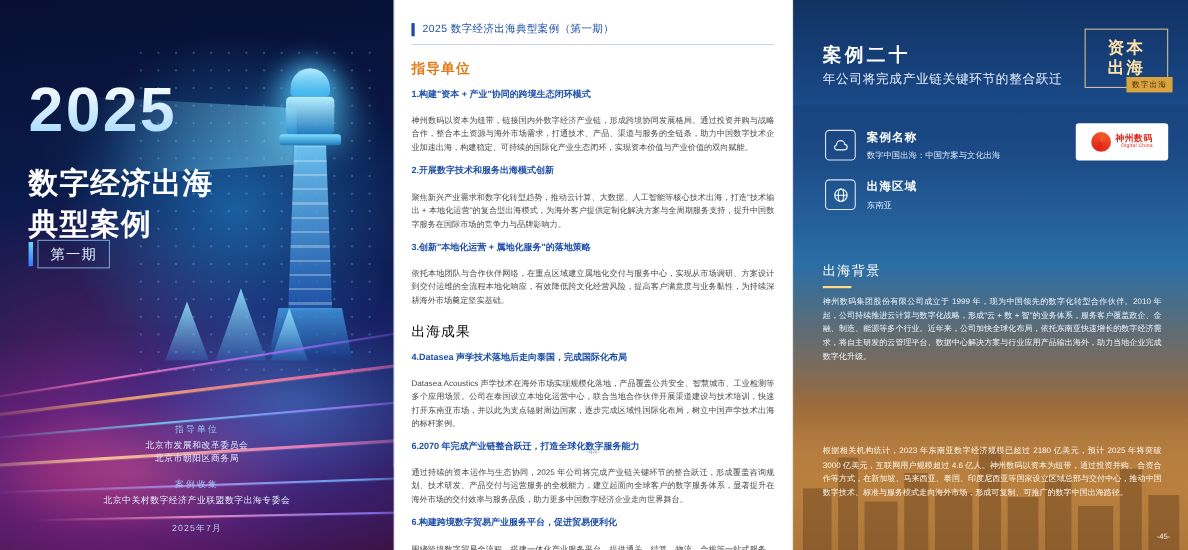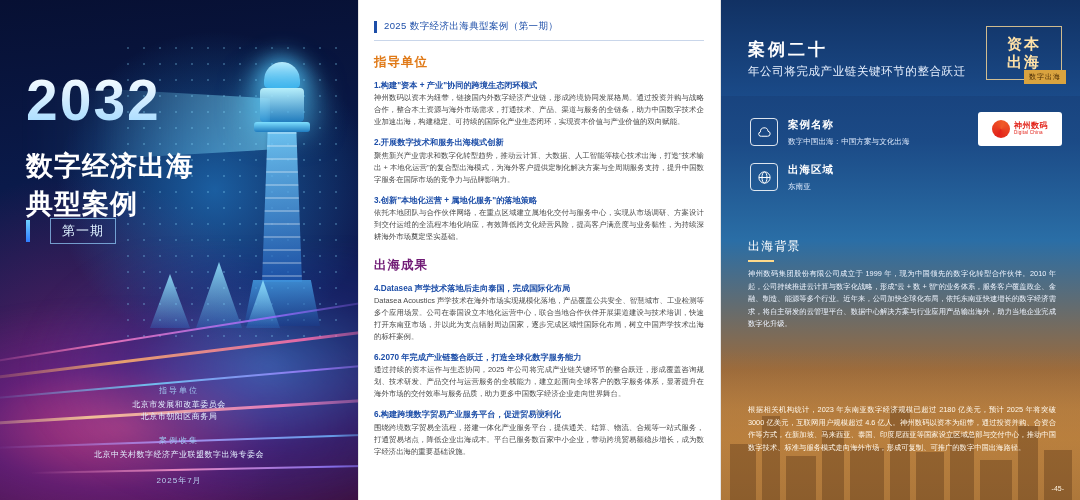--- a/index.html
+++ b/index.html
@@ -63,39 +63,39 @@
   .sail2{left:196px;top:262px;width:46px;height:66px;}
   .sail3{left:246px;top:280px;width:34px;height:48px;}
   .dotgrid{position:absolute;left:120px;top:40px;width:230px;height:300px;opacity:.5;
     background-image:radial-gradient(rgba(140,220,255,.55) 1px,transparent 1px);
     background-size:16px 16px;}
 
   .cover-title{position:absolute;left:26px;top:72px;color:#fff;}
   .cover-year{font-size:57px;font-weight:bold;letter-spacing:2px;
     background:linear-gradient(180deg,#ffffff,#9fd8ff);-webkit-background-clip:text;background-clip:text;color:transparent;line-height:1;}
   .cover-main{margin-top:18px;font-size:27px;font-weight:bold;color:#ffffff;line-height:1.42;letter-spacing:1px;}
-  .issue{position:absolute;left:26px;top:218px;display:flex;align-items:center;gap:20px;}
+  .issue{position:absolute;left:26px;top:218px;display:flex;align-items:center;gap:4px;}
   .issue-bar{width:4px;height:22px;background:linear-gradient(180deg,#6fd2ff,#2f7cff);}
   .issue-box{border:1px solid rgba(150,210,255,.7);padding:3px 11px;font-size:13px;color:#dff1ff;letter-spacing:1px;}
   .cover-foot{position:absolute;left:0;right:0;bottom:14px;text-align:center;color:#cfe2ff;}
   .cf-label{font-size:8px;color:#9fc4ef;letter-spacing:2px;margin-bottom:3px;}
   .cf-line{font-size:8px;color:#e3eeff;letter-spacing:.5px;line-height:1.6;}
   .cf-gap{height:11px;}
   .cf-date{margin-top:13px;font-size:8px;color:#b9cfef;letter-spacing:1px;}
 
   
   .mid{position:relative;width:362px;height:425px;background:#ffffff;padding:0 16px;box-sizing:border-box;}
   .mid-head{display:flex;align-items:center;gap:7px;padding-top:20px;}
   .mid-head .bar{width:3px;height:12px;background:#1d4ea8;}
   .mid-head .t{font-size:9.5px;color:#1d4ea8;letter-spacing:.4px;}
   .mid-rule{margin-top:7px;height:1px;background:#c9d6ea;}
   .sec-h{margin-top:13px;font-size:12.5px;font-weight:bold;color:#e07a18;letter-spacing:1px;}
-  .sec-h2{margin-top:14px;font-size:12.5px;font-weight:bold;color:#701a75;letter-spacing:1px;}
+  .sec-h2{margin-top:14px;font-size:12.5px;font-weight:normal;color:#000000;letter-spacing:1px;}
   .p-title{margin-top:9px;font-size:8.2px;font-weight:bold;color:#1d4ea8;line-height:1.5;}
-  .p-body{margin-top:0;font-size:7.4px;color:#4a4a4a;line-height:1.62;text-align:justify;}
+  .p-body{margin-top:12px;font-size:7.4px;color:#4a4a4a;line-height:1.62;text-align:justify;}
   .mid-pg{position:absolute;left:0;right:0;bottom:10px;text-align:center;font-size:7px;color:#9aa4b2;}
 
   
   .right{position:relative;width:360px;height:500px;overflow:hidden;
     background:linear-gradient(180deg,#14366f 0%,#1b4a86 28%,#2a6ea6 48%,#9a6a3c 74%,#c98f49 88%,#d9a45c 100%);}
   .right-top-band{position:absolute;left:0;top:0;width:100%;height:96px;
     background:linear-gradient(180deg,#113163 0%,#1a4a88 100%);}
   .skyline{position:absolute;left:0;bottom:0;width:100%;height:150px;
     background:linear-gradient(180deg,rgba(190,130,60,0) 0%,rgba(180,120,55,.35) 40%,rgba(150,95,40,.65) 100%);}
   .sky-b{position:absolute;bottom:0;background:rgba(90,55,25,.40);}
@@ -103,21 +103,21 @@
   .case-sub{position:absolute;left:28px;top:64px;color:#e8f1ff;font-size:11.5px;letter-spacing:.6px;}
   .badge{position:absolute;right:18px;top:26px;width:74px;height:52px;
     border:1px solid rgba(255,220,150,.8);display:flex;flex-direction:column;
     align-items:center;justify-content:center;gap:2px;}
   .badge .l1,.badge .l2{color:#ffe2a8;font-size:15px;font-weight:bold;letter-spacing:2px;line-height:1.05;}
   .badge-tag{position:absolute;right:14px;top:70px;background:#d9a33f;color:#4a2c06;font-size:7px;padding:2px 5px;letter-spacing:1px;}
   .logo{position:absolute;right:18px;top:112px;width:84px;height:34px;background:#ffffff;border-radius:3px;
     display:flex;align-items:center;justify-content:center;gap:4px;}
   .logo-mark{width:18px;height:18px;border-radius:50%;
     background:conic-gradient(from 200deg,#e2231a,#f05a28,#e2231a);}
-  .logo-txt{display:flex;flex-direction:column;line-height:1.05;}
+  .logo-txt{display:flex;flex-direction:column;line-height:1.05;text-align:right;}
   .logo-cn{font-size:8px;color:#e2231a;font-weight:bold;letter-spacing:.5px;}
   .logo-en{font-size:4.6px;color:#e2231a;letter-spacing:.2px;}
 
   .info{position:absolute;left:30px;top:118px;width:200px;color:#fff;}
   .info-row{display:flex;gap:10px;margin-bottom:16px;}
   .info-ic{width:26px;height:26px;border:1.2px solid rgba(255,255,255,.85);border-radius:4px;
     display:flex;align-items:center;justify-content:center;flex:0 0 26px;}
   .info-ic svg{width:15px;height:15px;}
   .info-k{font-size:10.5px;font-weight:bold;letter-spacing:1px;}
   .info-v{font-size:7.6px;color:#dbe8fb;margin-top:4px;line-height:1.45;}
@@ -153,21 +153,21 @@
     <div class="sail sail3"></div>
 
     <div class="streak s1"></div>
     <div class="streak s2"></div>
     <div class="streak s3"></div>
     <div class="streak s4"></div>
     <div class="streak s5"></div>
     <div class="streak s6"></div>
 
     <div class="cover-title">
-      <div class="cover-year">2032</div>
+      <div class="cover-year">2025</div>
       <div class="cover-main">
         <div>数字经济出海</div>
         <div>典型案例</div>
       </div>
     </div>
 
     <div class="issue">
       <div class="issue-bar"></div>
       <div class="issue-box">第一期</div>
     </div>

